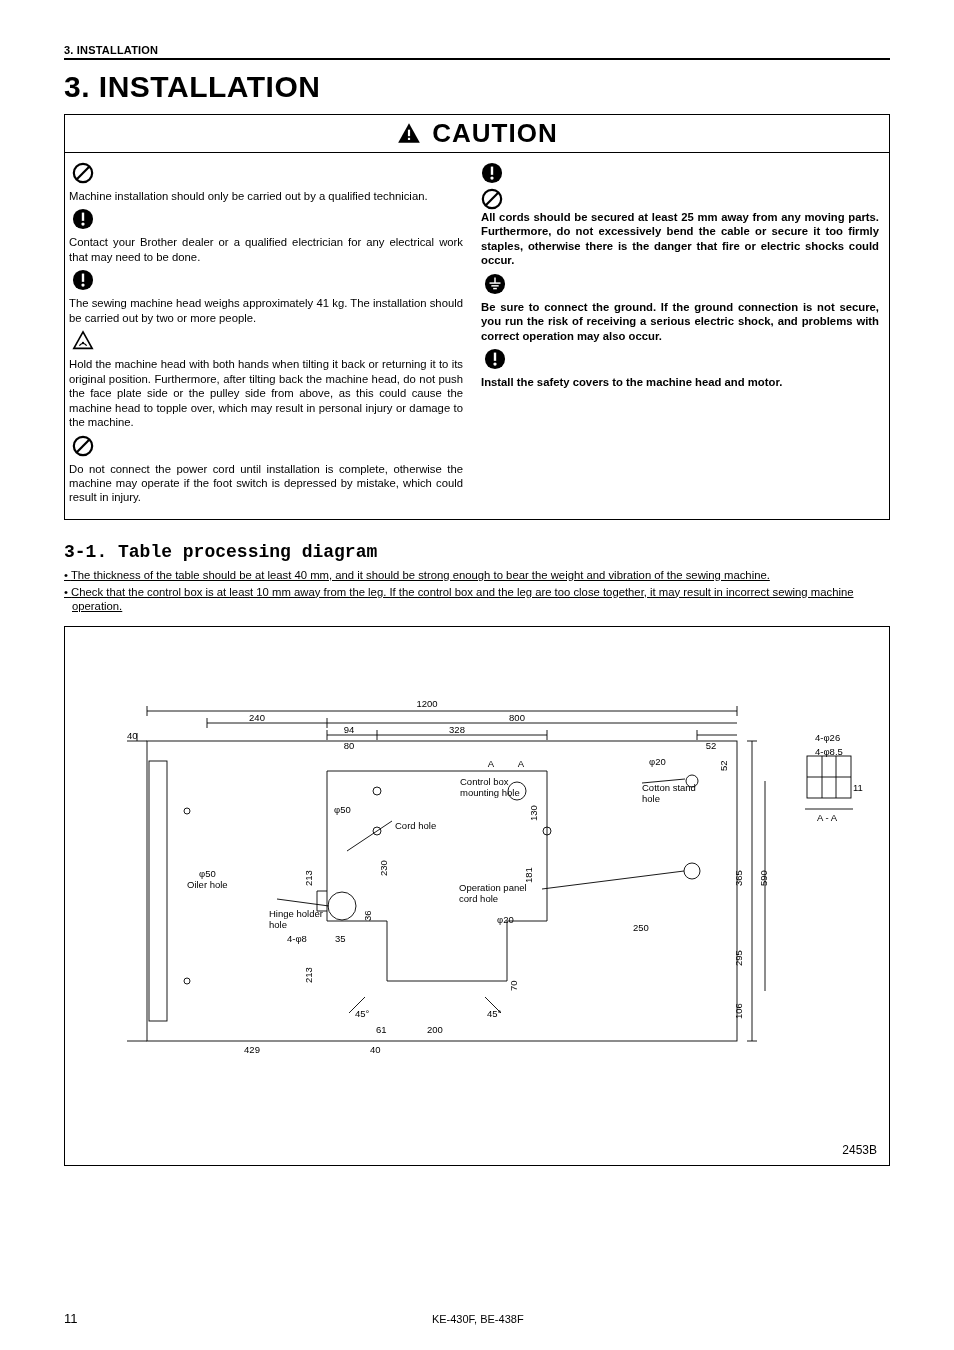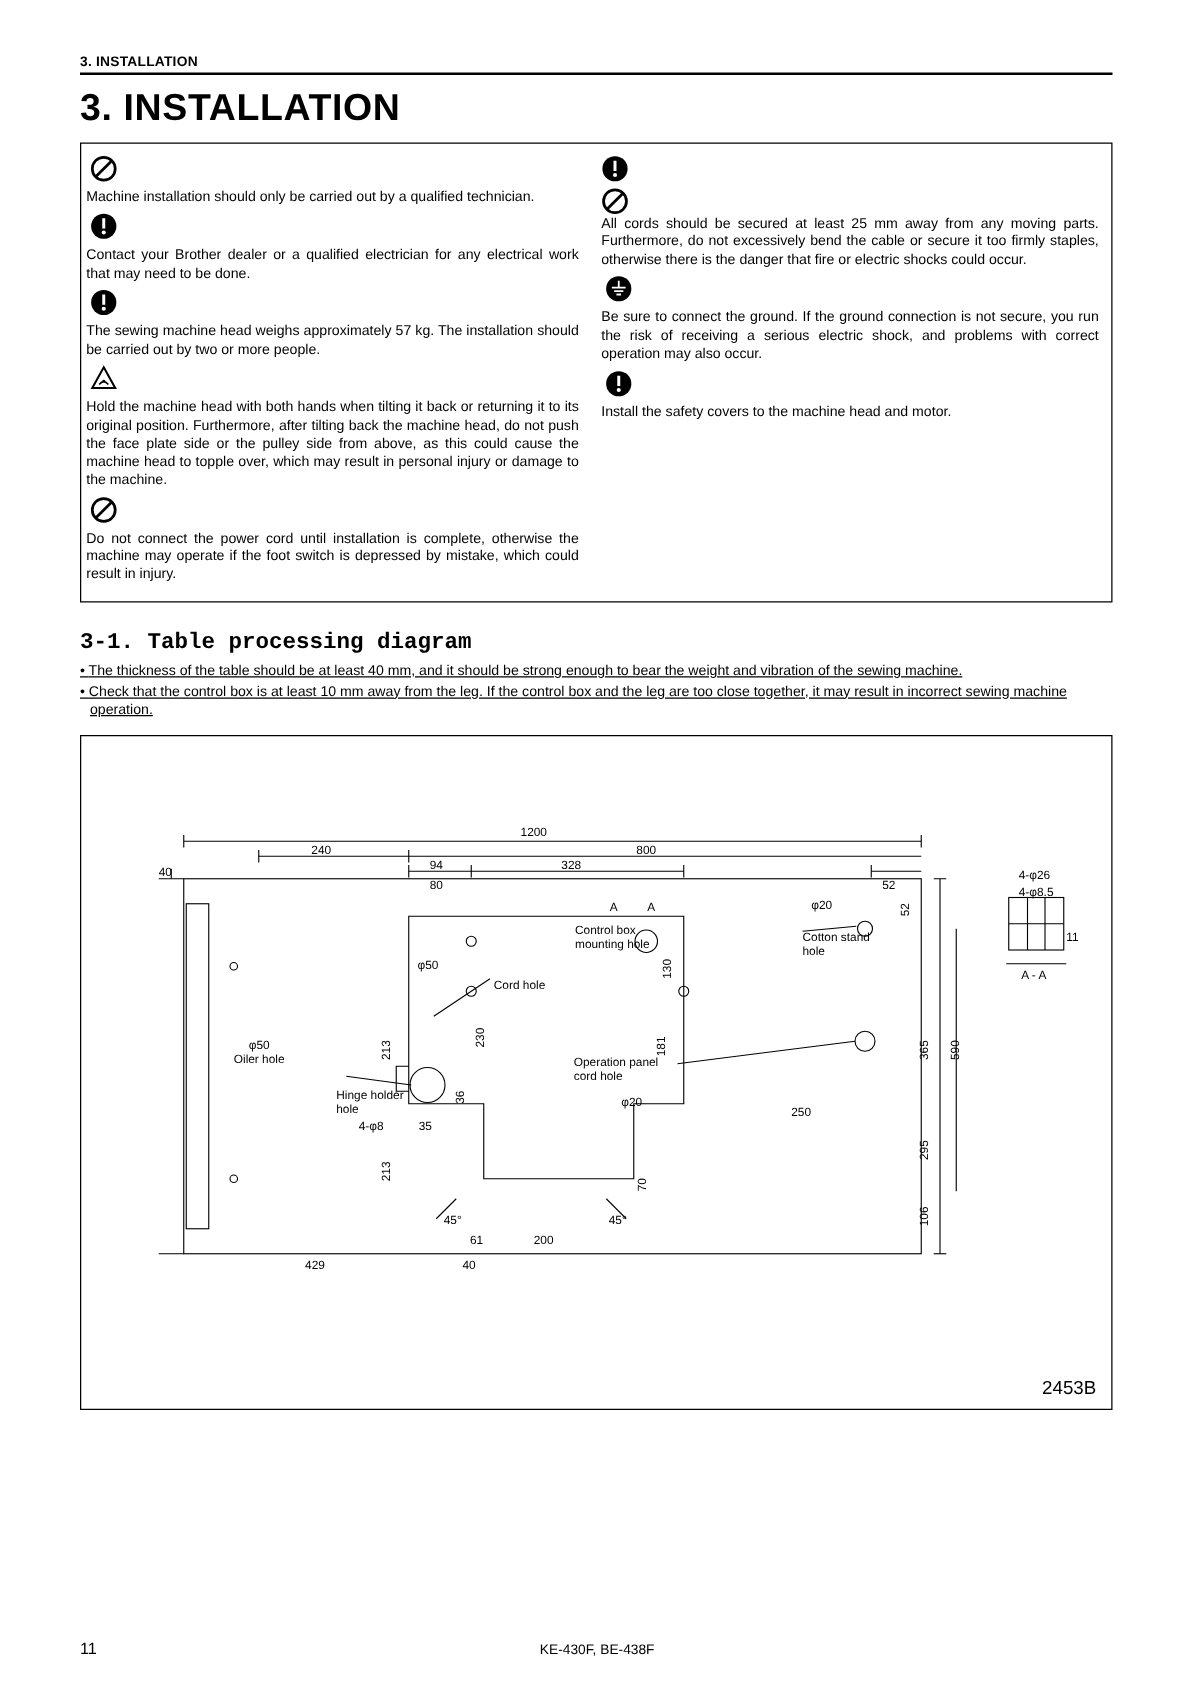--- a/index.html
+++ b/index.html
@@ -8,46 +8,56 @@
   .running-head { font-size: 11px; font-weight: bold; letter-spacing: 0.2px; margin-bottom: 2px; }
   .hr-top { border: none; border-top: 2.5px solid #000; margin-bottom: 10px; }
   .chapter-title { font-size: 30px; font-weight: bold; margin: 8px 0 10px 0; letter-spacing: 0.5px; }
   .caution-frame { border: 1.5px solid #000; width: 100%; }
   .caution-banner { position: relative; height: 38px; border-bottom: 1.5px solid #000; display: flex; align-items: center; justify-content: center; }
   .caution-word { font-size: 26px; font-weight: bold; letter-spacing: 1px; display: flex; align-items: center; gap: 10px; }
   .tri-warn { width: 26px; height: 26px; }
   .caution-body { display: flex; }
   .caution-col { width: 50%; padding: 8px 10px 10px 4px; }
   .caution-col.left { padding-left: 4px; padding-right: 14px; }
-  .caution-col.right { padding-left: 4px; padding-right: 10px; }
+  .caution-col.right { padding-left: 4px; padding-right: 10px; font-weight: bold; }
   .caution-item { display: flex; align-items: flex-start; margin-bottom: 4px; flex-direction: column; }
   .caution-icon { width: 28px; flex: 0 0 28px; display: flex; justify-content: center; padding-top: 1px; }
   .caution-icon svg { width: 22px; height: 22px; }
   .caution-text { font-size: 11.3px; line-height: 1.28; text-align: justify; flex: 1; }
   .section-title { font-size: 18px; font-weight: bold; margin: 22px 0 6px 0; font-family: Liberation Mono, monospace; }
   ul.notes { list-style: none; padding: 0; margin: 0 0 12px 0; text-decoration: underline; }
   ul.notes li { font-size: 11.3px; line-height: 1.3; text-indent: -8px; margin-left: 8px; margin-bottom: 2px; }
   ul.notes li::before { content: "• "; }
   .diagram-frame { border: 1px solid #000; width: 100%; height: 540px; position: relative; overflow: hidden; text-align: center; }
   .dgm-svg { display: block; margin: 34px auto 0 auto; }
-  .diagram-code { position: absolute; right: 12px; bottom: 8px; font-size: 15px; }
+  .diagram-code { position: absolute; right: 12px; bottom: 8px; font-size: 12px; }
   .footer { position: absolute; left: 0; right: 0; bottom: 24px; width: 954px; padding: 0 64px; display: flex; align-items: baseline; }
   .footer-page { font-size: 13px; }
   .footer-model { font-size: 11px; margin: 0 auto; transform: translateX(-24px); padding-left: 36px; }
   .dgm-text { font-family: Arial, Helvetica, sans-serif; font-size: 9.5px; }
 </style>
 </head>
 <body>
 
 <div class="page">
   <div class="running-head">3. INSTALLATION</div>
   <hr class="hr-top">
   <h1 class="chapter-title">3. INSTALLATION</h1>
 
   <div class="caution-frame">
+    <div class="caution-banner">
+      <div class="caution-word">
+        <svg class="tri-warn" viewBox="0 0 24 24">
+          <path d="M12 2 L22 20 L2 20 Z" fill="#000"></path>
+          <rect x="11" y="8" width="2" height="6" fill="#fff"></rect>
+          <rect x="11" y="15.5" width="2" height="2" fill="#fff"></rect>
+        </svg>
+        <span>CAUTION</span>
+      </div>
+    </div>
     <div class="caution-body">
       <div class="caution-col left">
         <div class="caution-item">
           <div class="caution-icon">
             <svg viewBox="0 0 24 24">
                 <circle cx="12" cy="12" r="10" fill="none" stroke="#000" stroke-width="2.4"></circle>
                 <line x1="5" y1="19" x2="19" y2="5" stroke="#000" stroke-width="2.4"></line>
               </svg>
           </div>
           <div class="caution-text">Machine installation should only be carried out by a qualified technician.</div>
@@ -63,21 +73,21 @@
           <div class="caution-text">Contact your Brother dealer or a qualified electrician for any electrical work that may need to be done.</div>
         </div>
         <div class="caution-item">
           <div class="caution-icon">
             <svg viewBox="0 0 24 24">
                 <circle cx="12" cy="12" r="11" fill="#000"></circle>
                 <rect x="10.7" y="5" width="2.6" height="9" fill="#fff"></rect>
                 <circle cx="12" cy="17.5" r="1.8" fill="#fff"></circle>
               </svg>
           </div>
-          <div class="caution-text">The sewing machine head weighs approximately 57 kg. The installation should be carried out by two or more people.</div>
+          <div class="caution-text">The sewing machine head weighs approximately 41 kg. The installation should be carried out by two or more people.</div>
         </div>
         <div class="caution-item">
           <div class="caution-icon">
             <svg viewBox="0 0 24 24">
                 <path d="M12 2 L22 20 L2 20 Z" fill="none" stroke="#000" stroke-width="1.8"></path>
                 <circle cx="12" cy="14" r="1.2" fill="#000"></circle>
                 <path d="M8 17 Q12 12 16 17" fill="none" stroke="#000" stroke-width="1.4"></path>
               </svg>
           </div>
           <div class="caution-text">Hold the machine head with both hands when tilting it back or returning it to its original position. Furthermore, after tilting back the machine head, do not push the face plate side or the pulley side from above, as this could cause the machine head to topple over, which may result in personal injury or damage to the machine.</div>

